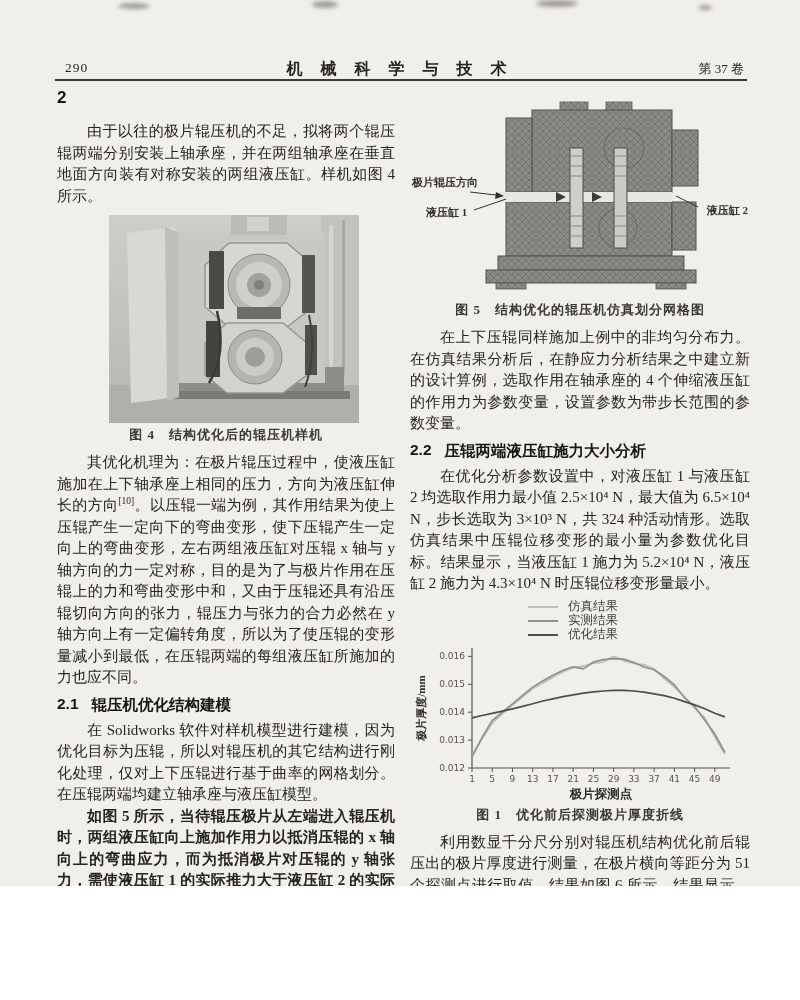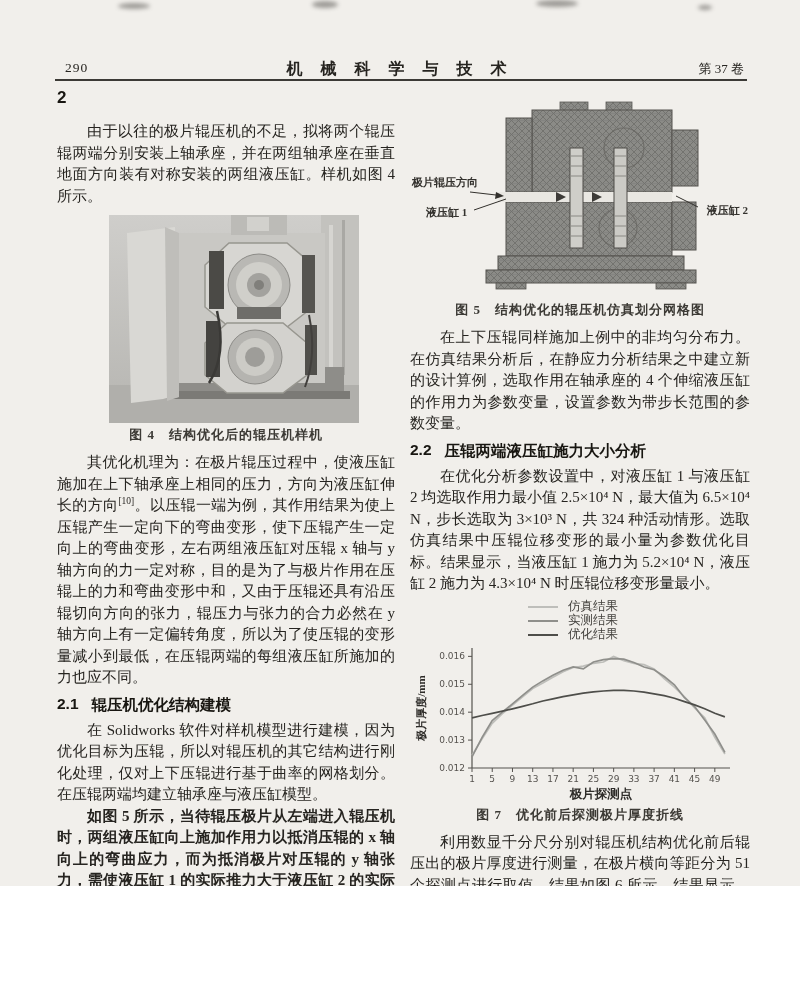--- a/index.html
+++ b/index.html
@@ -235,21 +235,21 @@
           <line x1="284.5882352941177" y1="126" x2="284.5882352941177" y2="130" stroke="#55524e"></line>
           <text class="tick" x="284.5882352941177" y="140" text-anchor="middle">45</text>
           <line x1="304.8235294117647" y1="126" x2="304.8235294117647" y2="130" stroke="#55524e"></line>
           <text class="tick" x="304.8235294117647" y="140" text-anchor="middle">49</text>
           <polyline points="62.0,113.4 72.1,96.7 82.2,81.3 92.4,71.6 102.5,63.2 112.6,54.8 122.7,46.5 132.8,40.9 142.9,35.3 153.1,29.7 163.2,25.5 173.3,24.1 183.4,21.3 193.5,20.0 203.6,14.4 213.8,18.6 223.9,21.3 234.0,22.7 244.1,26.9 254.2,36.7 264.4,45.1 274.5,54.8 284.6,66.0 294.7,75.8 304.8,95.3 314.9,112.0" fill="none" stroke="#bebeba" stroke-width="1.7"></polyline>
           <polyline points="62.0,114.8 72.1,95.3 82.2,78.6 92.4,70.2 102.5,61.8 112.6,53.4 122.7,45.1 132.8,38.9 142.9,33.3 153.1,28.3 163.2,25.0 173.3,26.9 183.4,20.0 193.5,17.7 203.6,16.6 213.8,17.2 223.9,20.5 234.0,25.0 244.1,27.8 254.2,34.5 264.4,42.8 274.5,55.7 284.6,64.6 294.7,78.0 304.8,92.0 314.9,110.4" fill="none" stroke="#8f8f8b" stroke-width="1.7"></polyline>
           <polyline points="62.0,75.8 72.1,73.5 82.2,71.3 92.4,69.1 102.5,66.8 112.6,64.3 122.7,61.8 132.8,59.0 142.9,56.8 153.1,54.6 163.2,52.9 173.3,51.2 183.4,49.8 193.5,49.0 203.6,48.4 213.8,48.4 223.9,49.0 234.0,50.1 244.1,51.8 254.2,53.7 264.4,56.2 274.5,59.6 284.6,62.9 294.7,66.8 304.8,71.3 314.9,74.9" fill="none" stroke="#4e4e4a" stroke-width="1.7"></polyline>
           <text class="axis" transform="translate(15,66) rotate(-90)" text-anchor="middle">极片厚度/mm</text>
           <text class="axis" x="191" y="156" text-anchor="middle" style="font-size:12.5px">极片探测点</text>
         </svg>
-      <div class="fig-caption" style="margin-top:0;">图 7　优化前后探测极片厚度折线</div>
+      <div class="fig-caption" style="margin-top:0;">图 1　优化前后探测极片厚度折线</div>
     </div>
 
     <p class="para">利用数显千分尺分别对辊压机结构优化前后辊压出的极片厚度进行测量，在极片横向等距分为 51 个探测点进行取值，结果如图 6 所示。结果显示，结构优化后的辊压机压制后的厚度曲线更加平顺，极片厚度更为均匀。根据分析所得到的液压缸施力大小及液压缸相关参数，可得出两端液压缸的使用压</p>
   </div>
 
   <div class="ftr-mark">万方数据</div>
   <div class="ftr-site" style="color: #14532d;">lidianshijie.com</div>
 
 </div>
 

